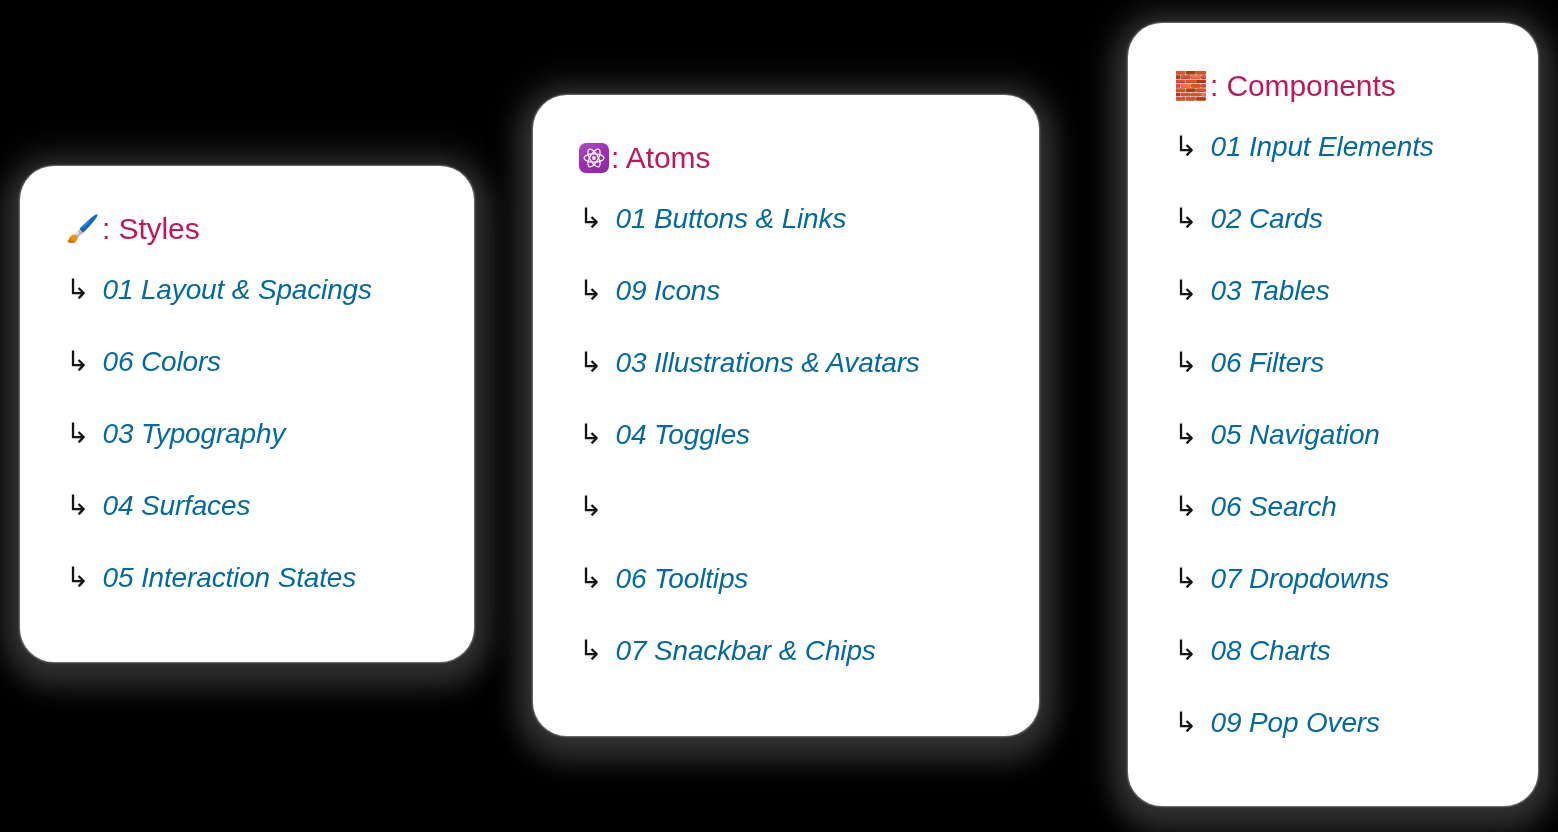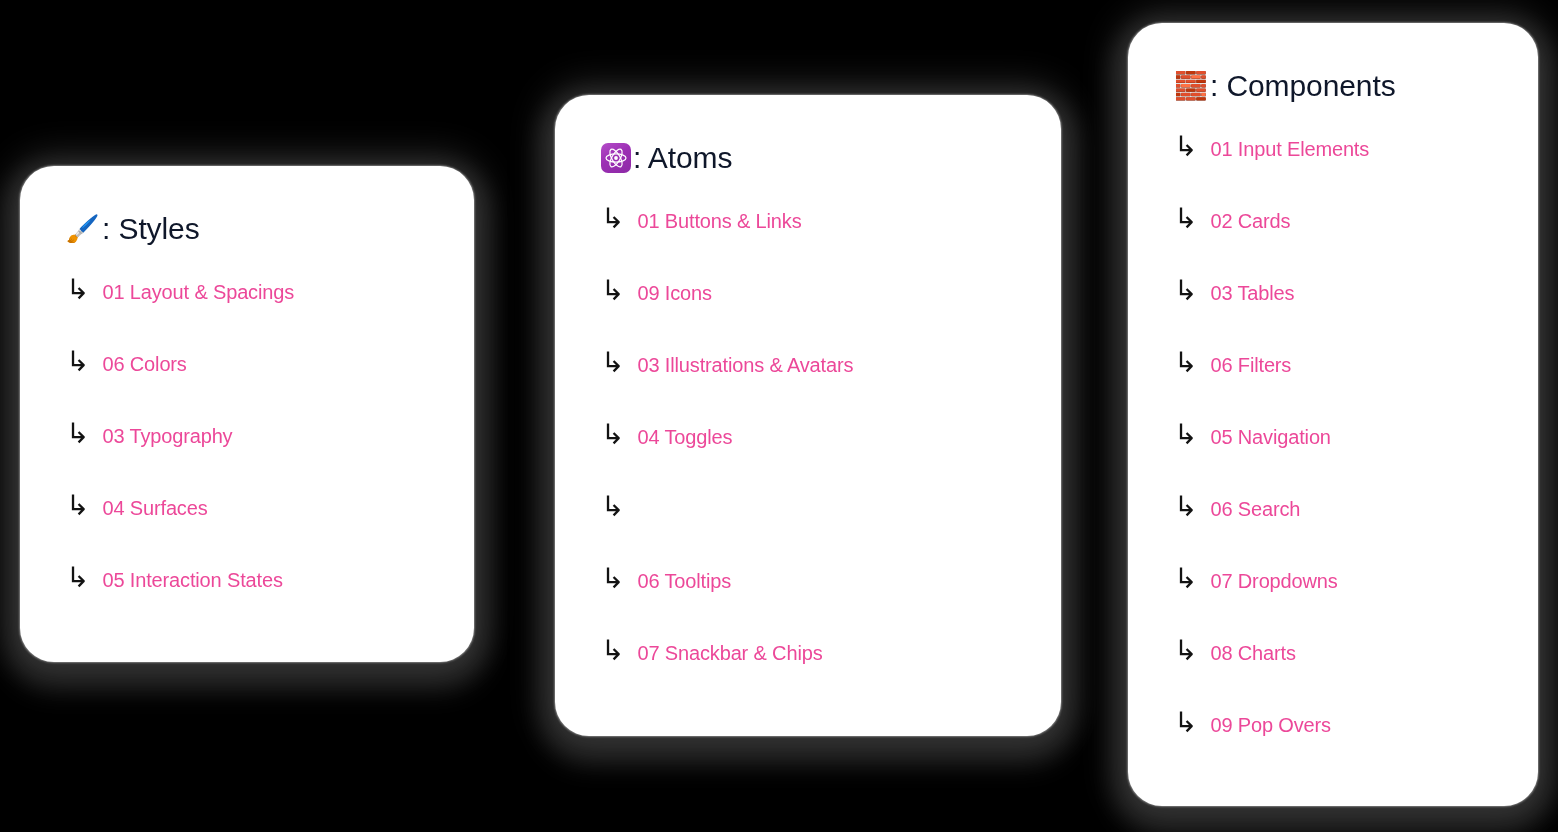--- a/index.html
+++ b/index.html
@@ -45,21 +45,21 @@
     content: "";
     position: absolute;
     inset: -17px;
     border-radius: 50px;
     background: radial-gradient(closest-side, rgba(255,255,255,0) 78%, rgba(200,200,200,0.20) 92%, rgba(255,255,255,0.04) 100%);
     pointer-events: none;
     z-index: -1;
   }
 
   #card-styles     { left: 20px;   top: 166px; width: 454px; height: 496px; }
-  #card-atoms      { left: 555px;  top: 95px;  width: 506px; height: 641px; }
+  #card-atoms      { left: 533px;  top: 95px;  width: 506px; height: 641px; }
   #card-components { left: 1128px; top: 23px;  width: 410px; height: 783px; }
 
   
   .card-header {
     display: flex;
     align-items: center;
     height: 44px;
     margin-bottom: 28px;
     white-space: nowrap;
   }
@@ -71,21 +71,21 @@
     width: 34px;
     height: 34px;
     flex: 0 0 34px;
     font-size: 27px;
     line-height: 1;
   }
 
   .header-title {
     font-size: 30px;
     line-height: 34px;
-    color: #0f172a;
+    color: #be185d;
     letter-spacing: -0.1px;
     margin-left: 2px;
   }
 
   .item-list {
     list-style: none;
     display: flex;
     flex-direction: column;
   }
 
@@ -98,24 +98,25 @@
 
   .item-arrow {
     font-size: 28px;
     line-height: 32px;
     color: #131313;
     flex: 0 0 auto;
     margin-right: 13px;
   }
 
   .item-label {
-    font-size: 20px;
+    font-size: 28px;
     line-height: 32px;
-    color: #ec4899;
+    color: #0369a1;
     letter-spacing: -0.15px;
+    font-style: italic;
   }
 
   
   .atom-badge {
     position: relative;
     width: 30px;
     height: 30px;
     flex: 0 0 30px;
     border-radius: 7px;
     background: linear-gradient(150deg, #b44dc8 0%, #9c2fb4 45%, #8d2aa6 100%);

